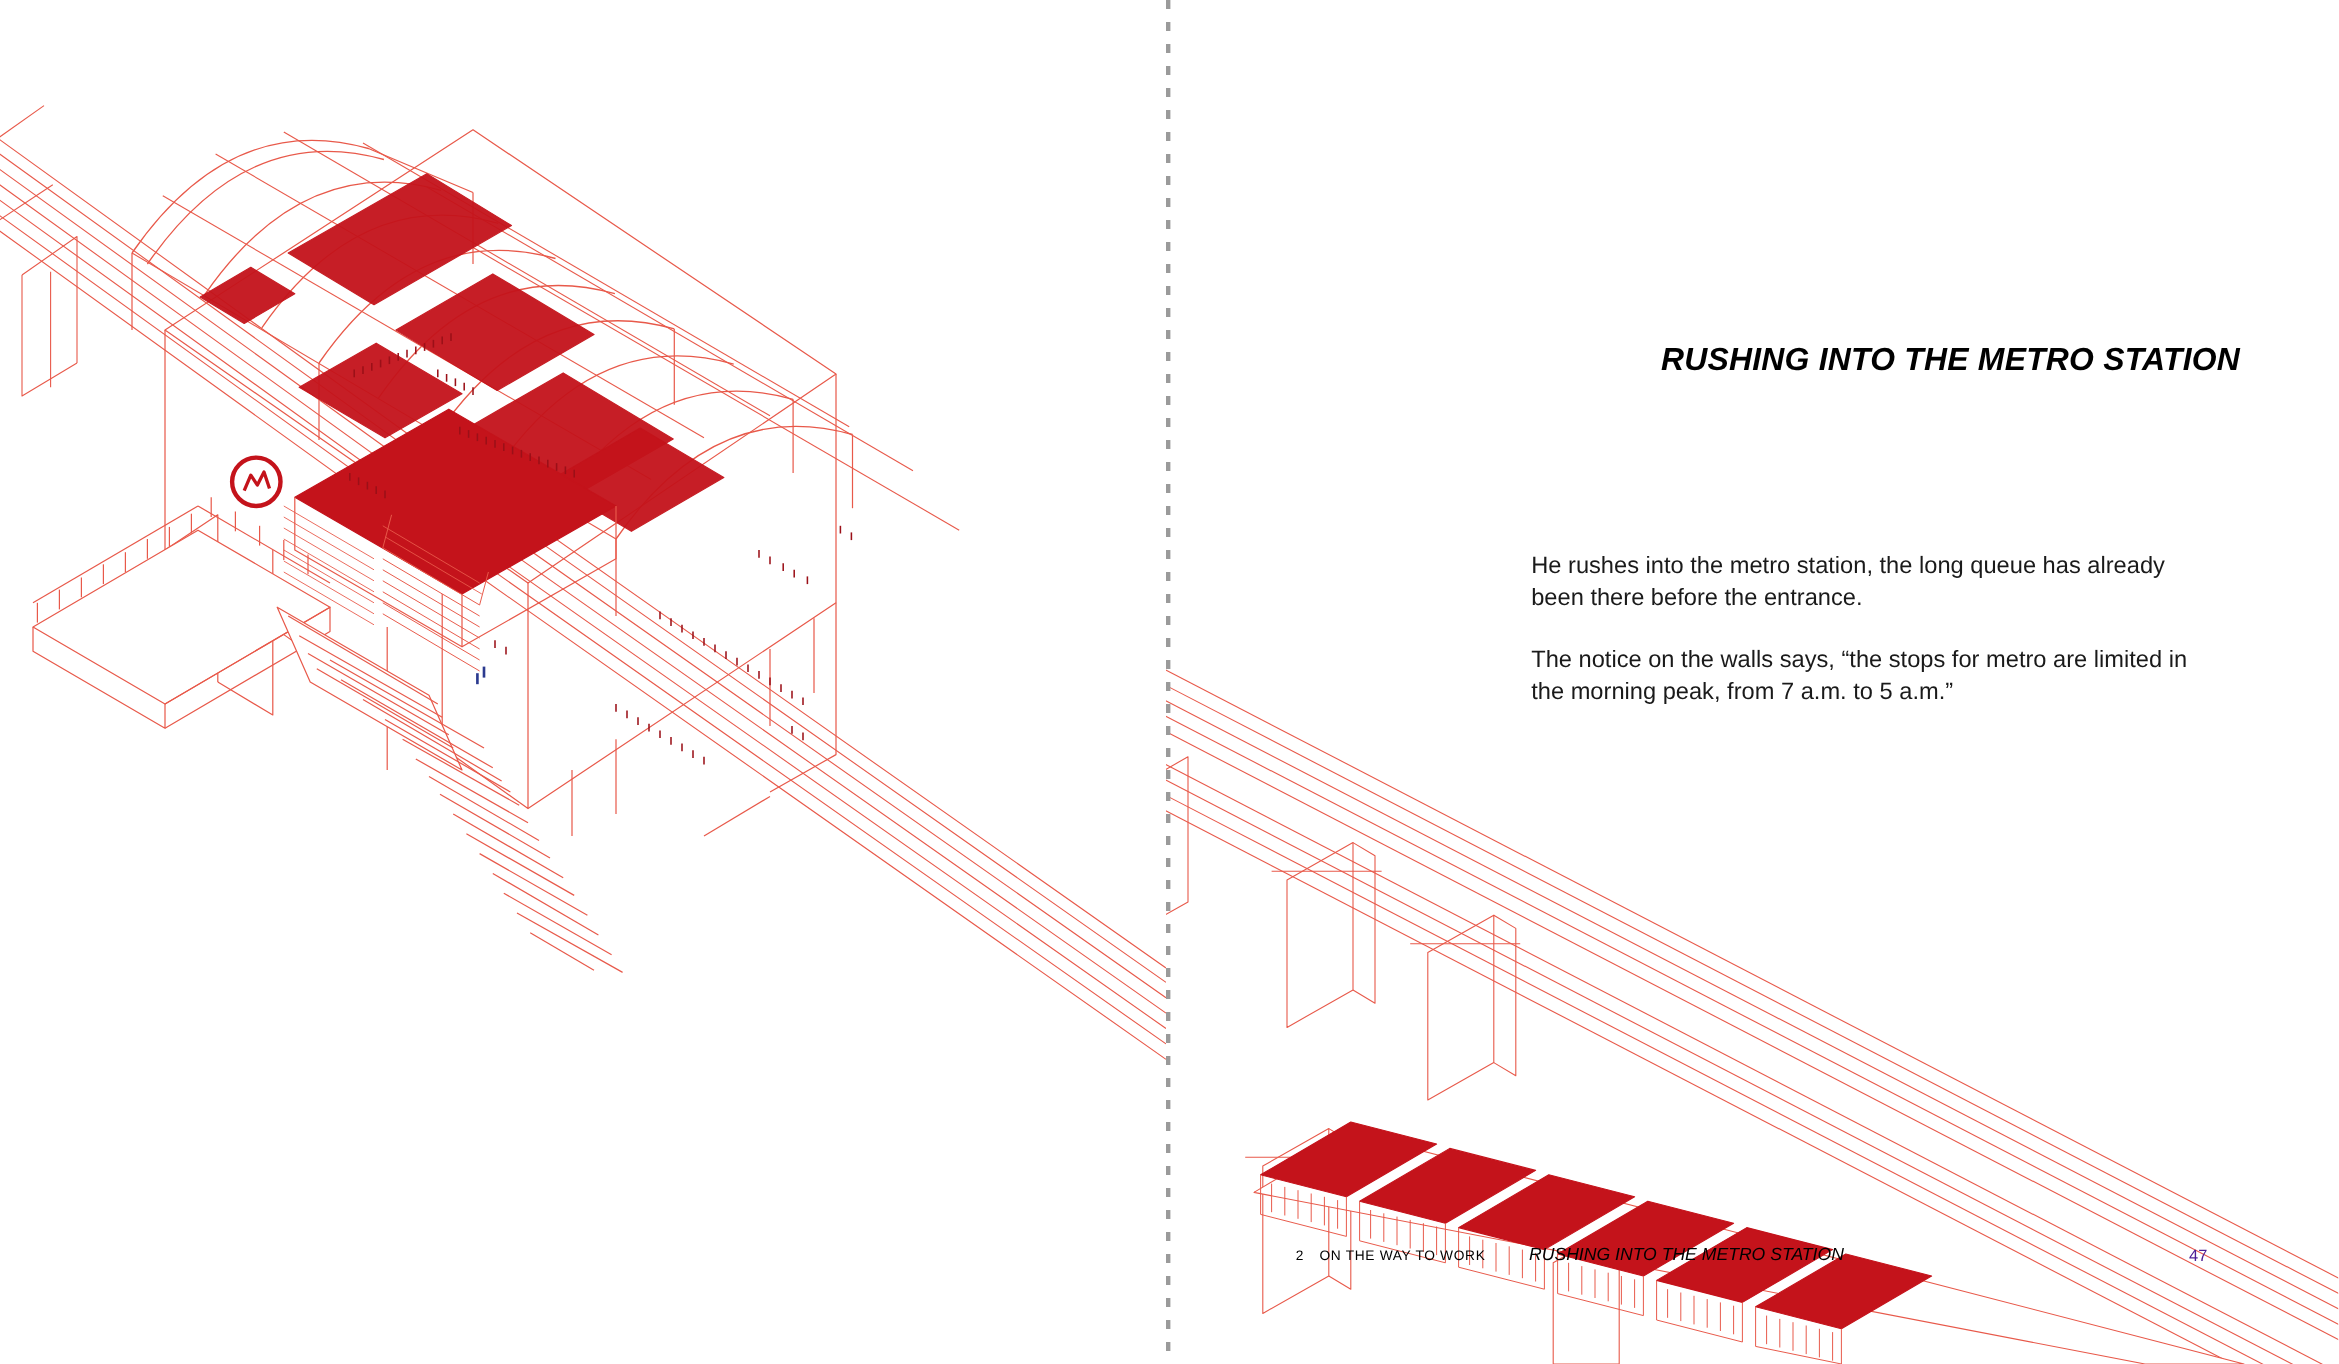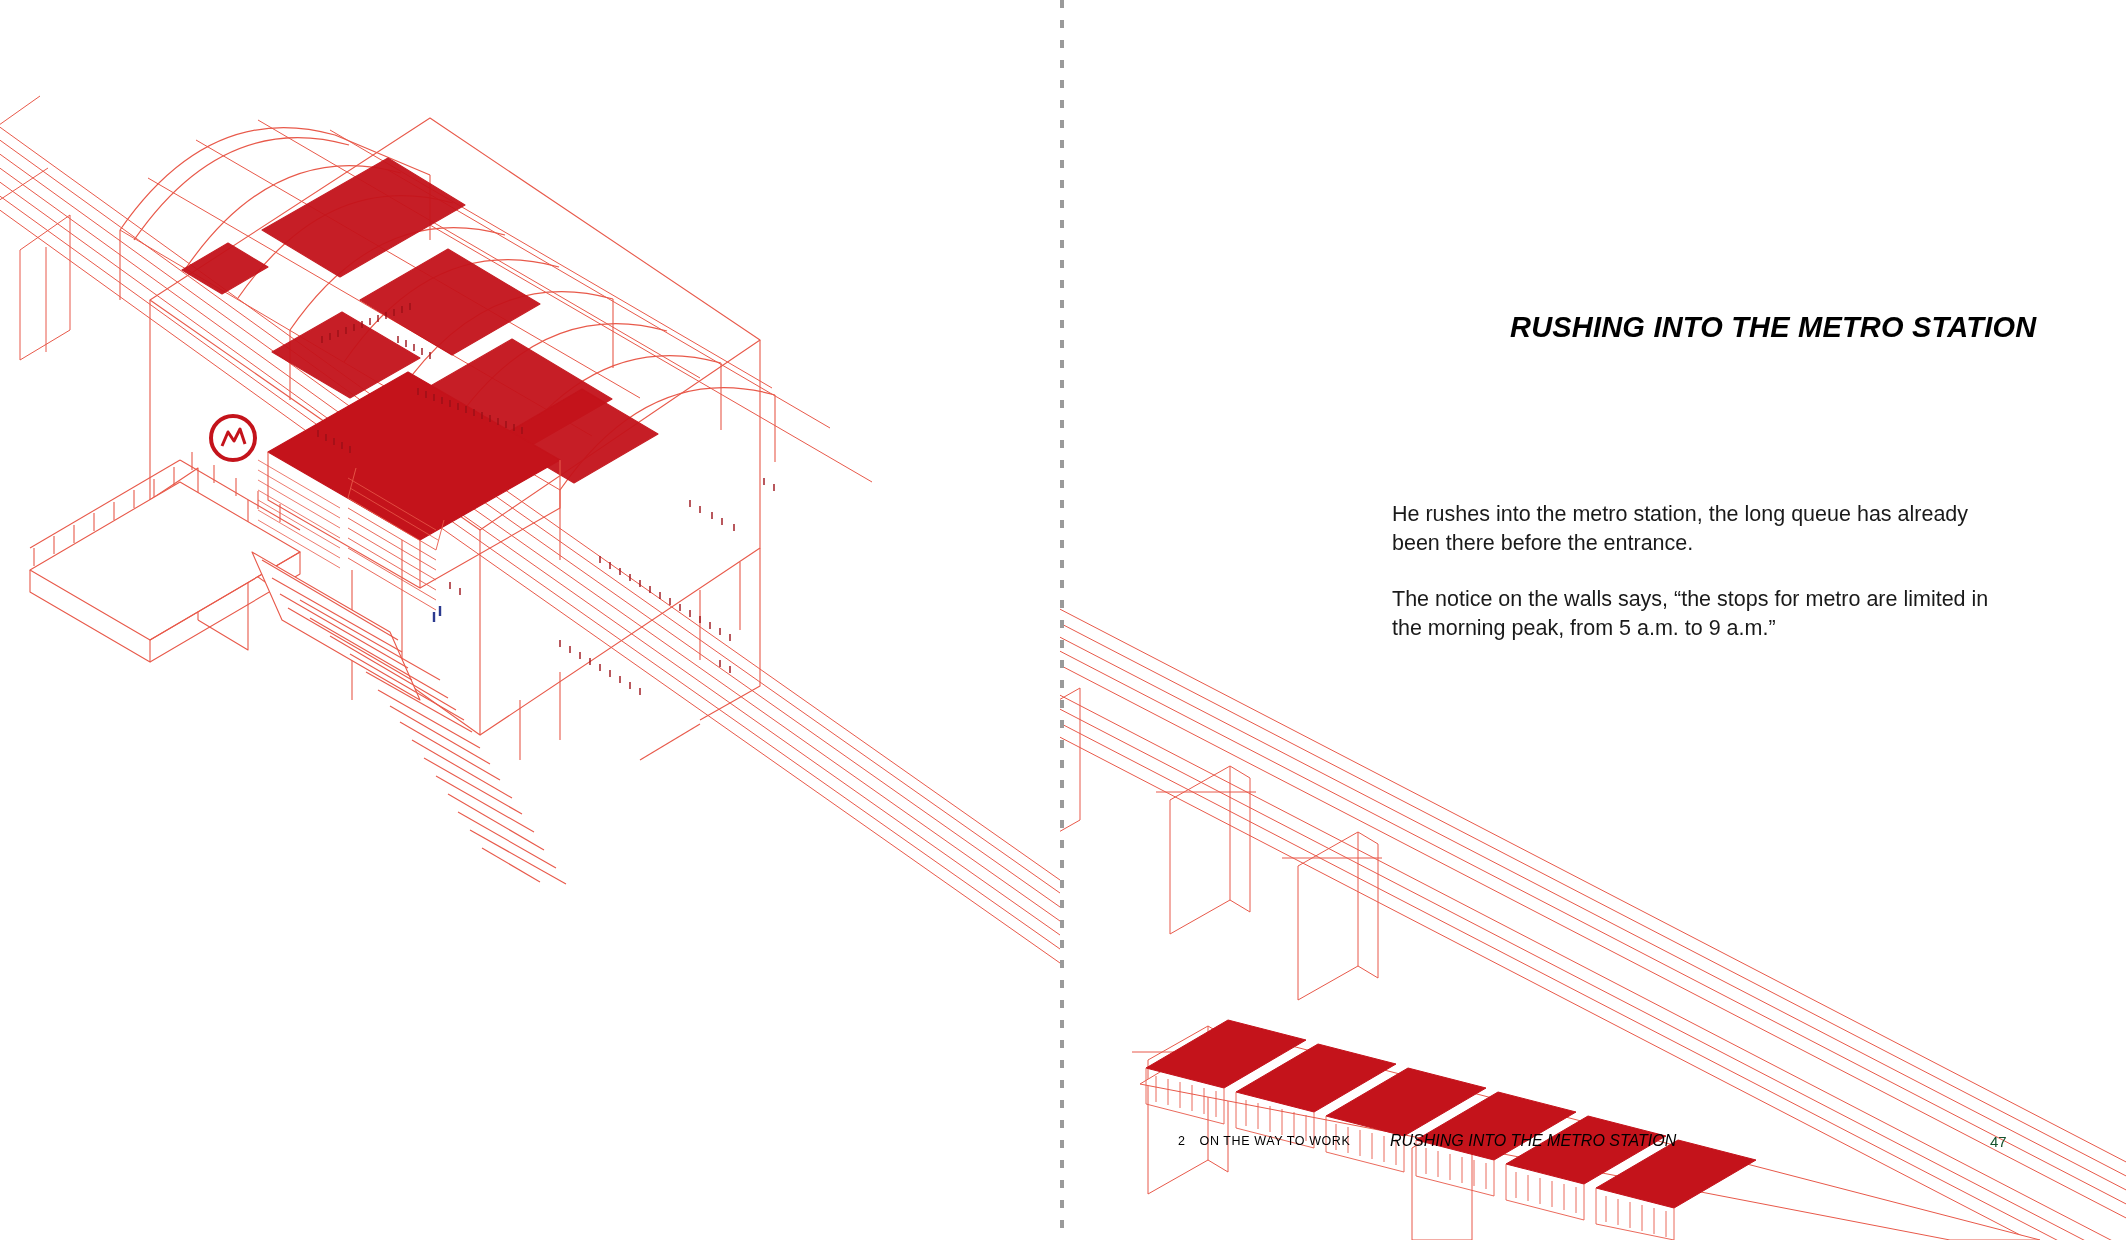--- a/index.html
+++ b/index.html
@@ -91,21 +91,21 @@
     font-style: italic;
     color: #000;
     font-family: "Liberation Sans", sans-serif;
     white-space: nowrap;
   }
   .footer-right {
     position: absolute;
     left: 1990px;
     top: 1133px;
     font-size: 15px;
-    color: #14532d;
+    color: #4c1d95;
     font-family: "Liberation Sans", sans-serif;
   }
 </style>
 </head>
 <body>
 
 <div id="page">
 
   <div class="illustration">
     <svg width="1060" height="1240" viewBox="0 0 1060 1240" xmlns="http://www.w3.org/2000/svg">
@@ -444,21 +444,21 @@
       </g>
     </svg>
   </div>
 
   <div class="gutter"></div>
 
   <div class="chapter-title">RUSHING INTO THE METRO STATION</div>
 
   <div class="body-copy">
     <p>He rushes into the metro station, the long queue has already been there before the entrance.</p>
-    <p>The notice on the walls says, “the stops for metro are limited in the morning peak, from 5 a.m. to 9 a.m.”</p>
+    <p>The notice on the walls says, “the stops for metro are limited in the morning peak, from 7 a.m. to 5 a.m.”</p>
   </div>
 
   <div class="footer-left">
     <span class="pagenum">2</span><span>ON THE WAY TO WORK</span>
   </div>
 
   <div class="footer-center">RUSHING INTO THE METRO STATION</div>
 
   <div class="footer-right">47</div>
 

